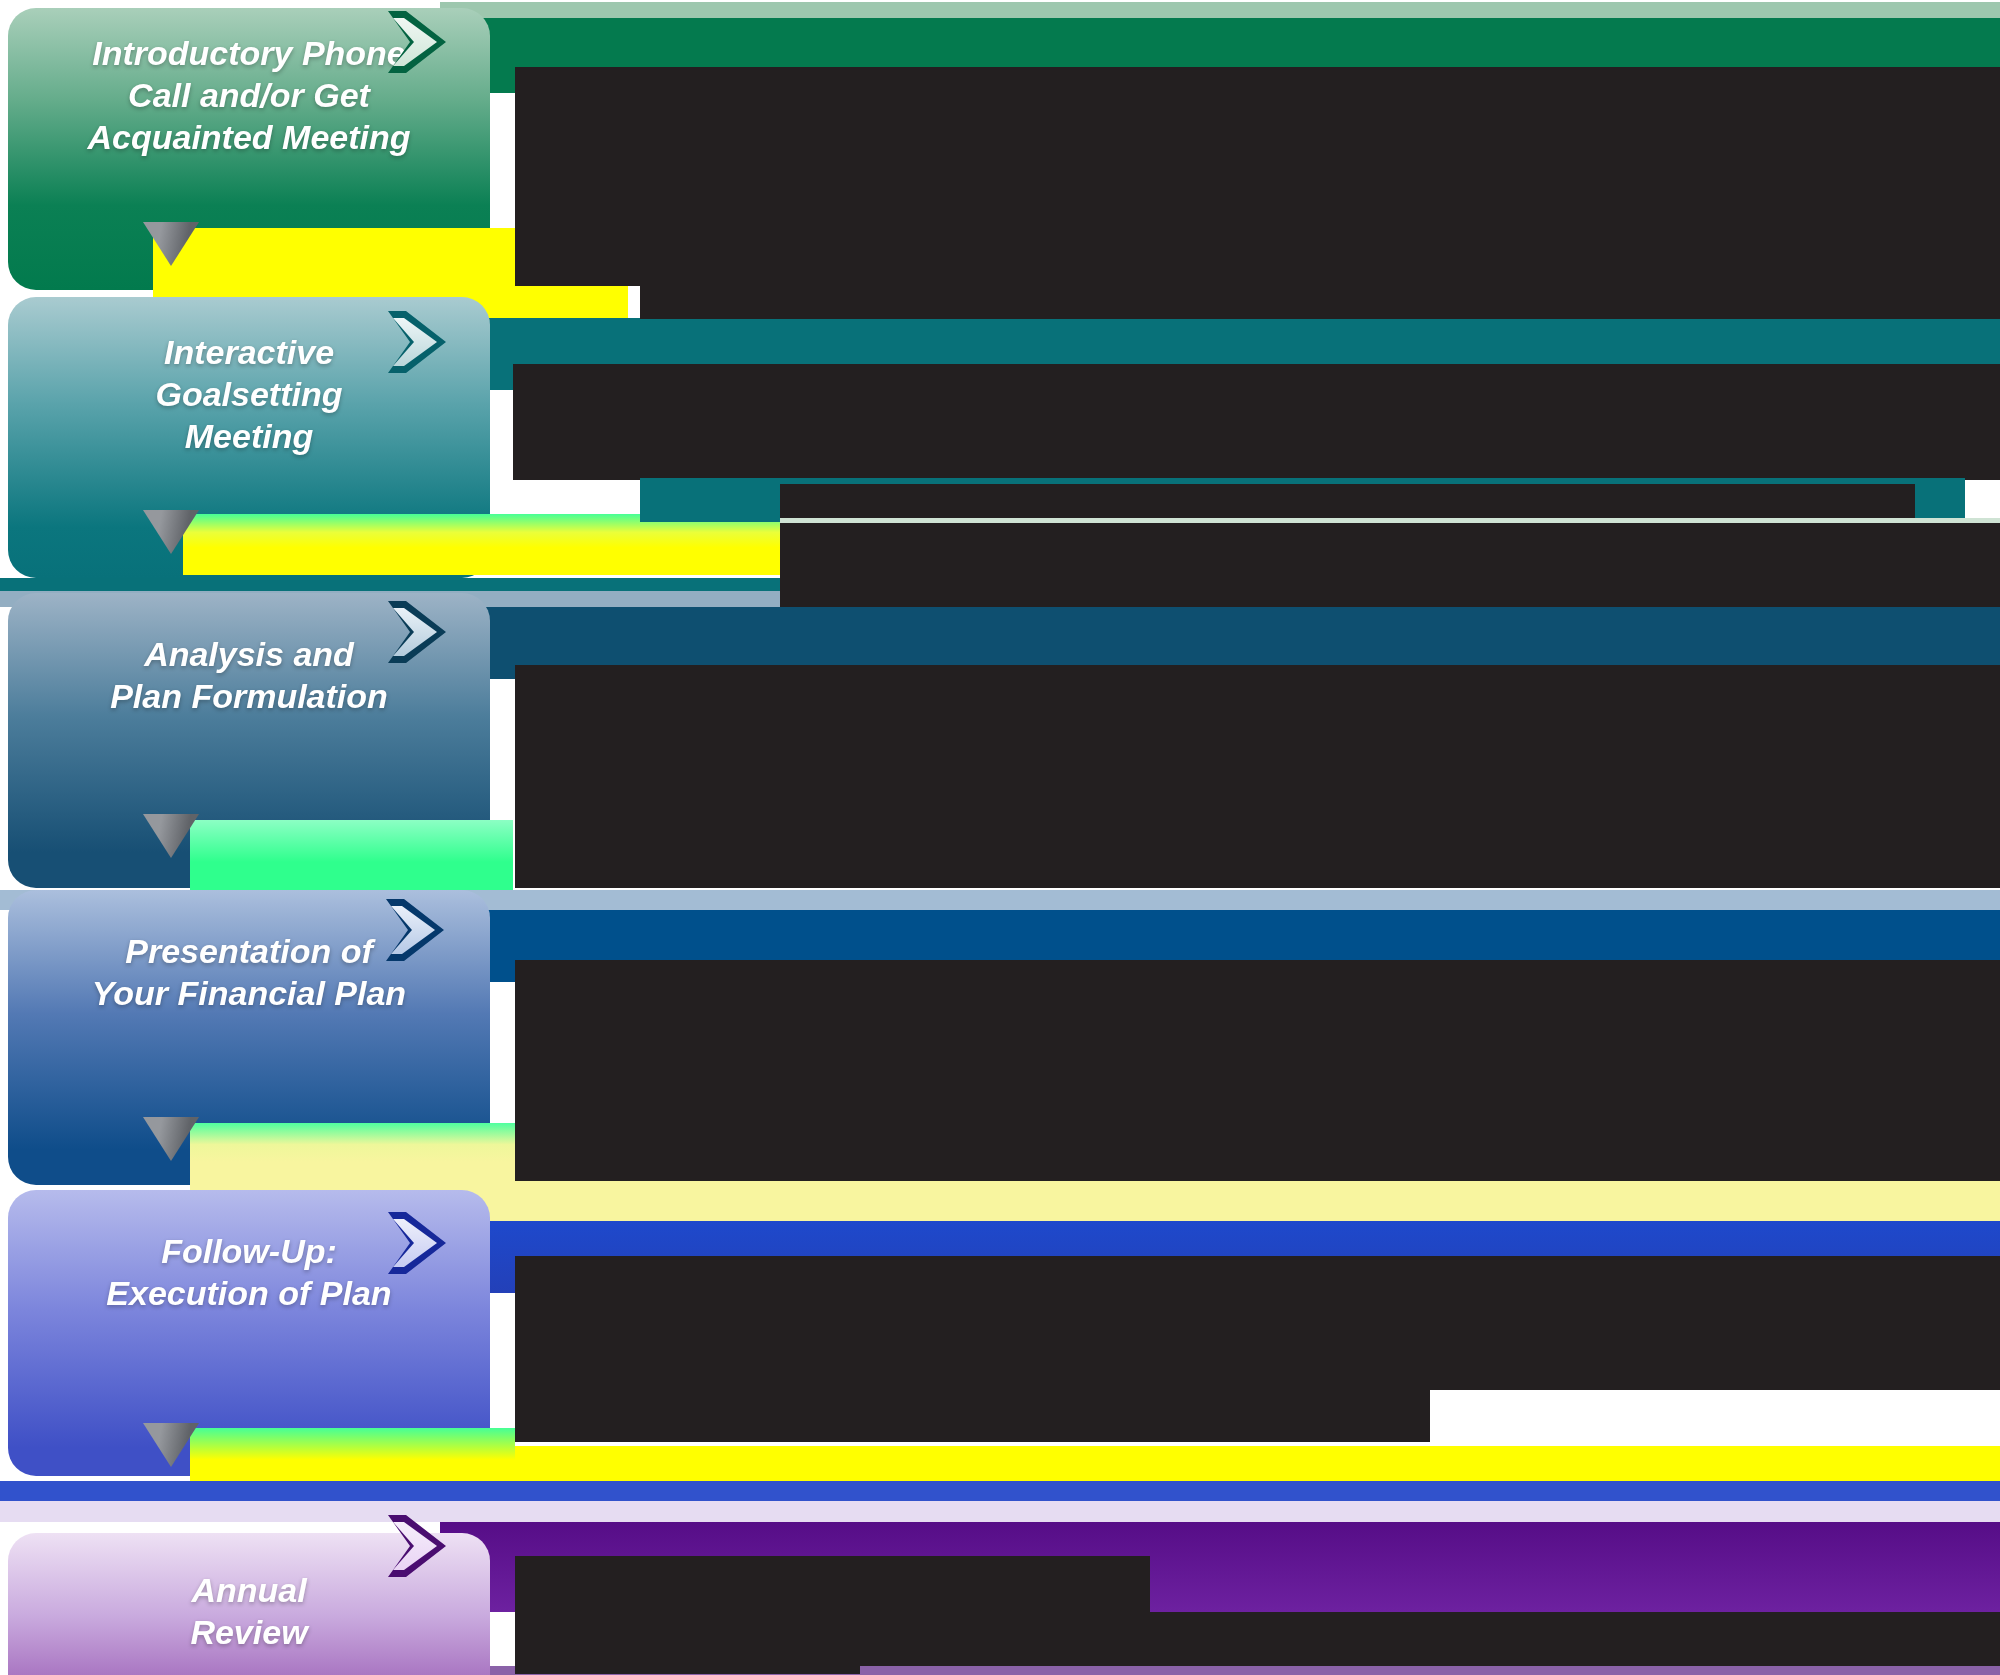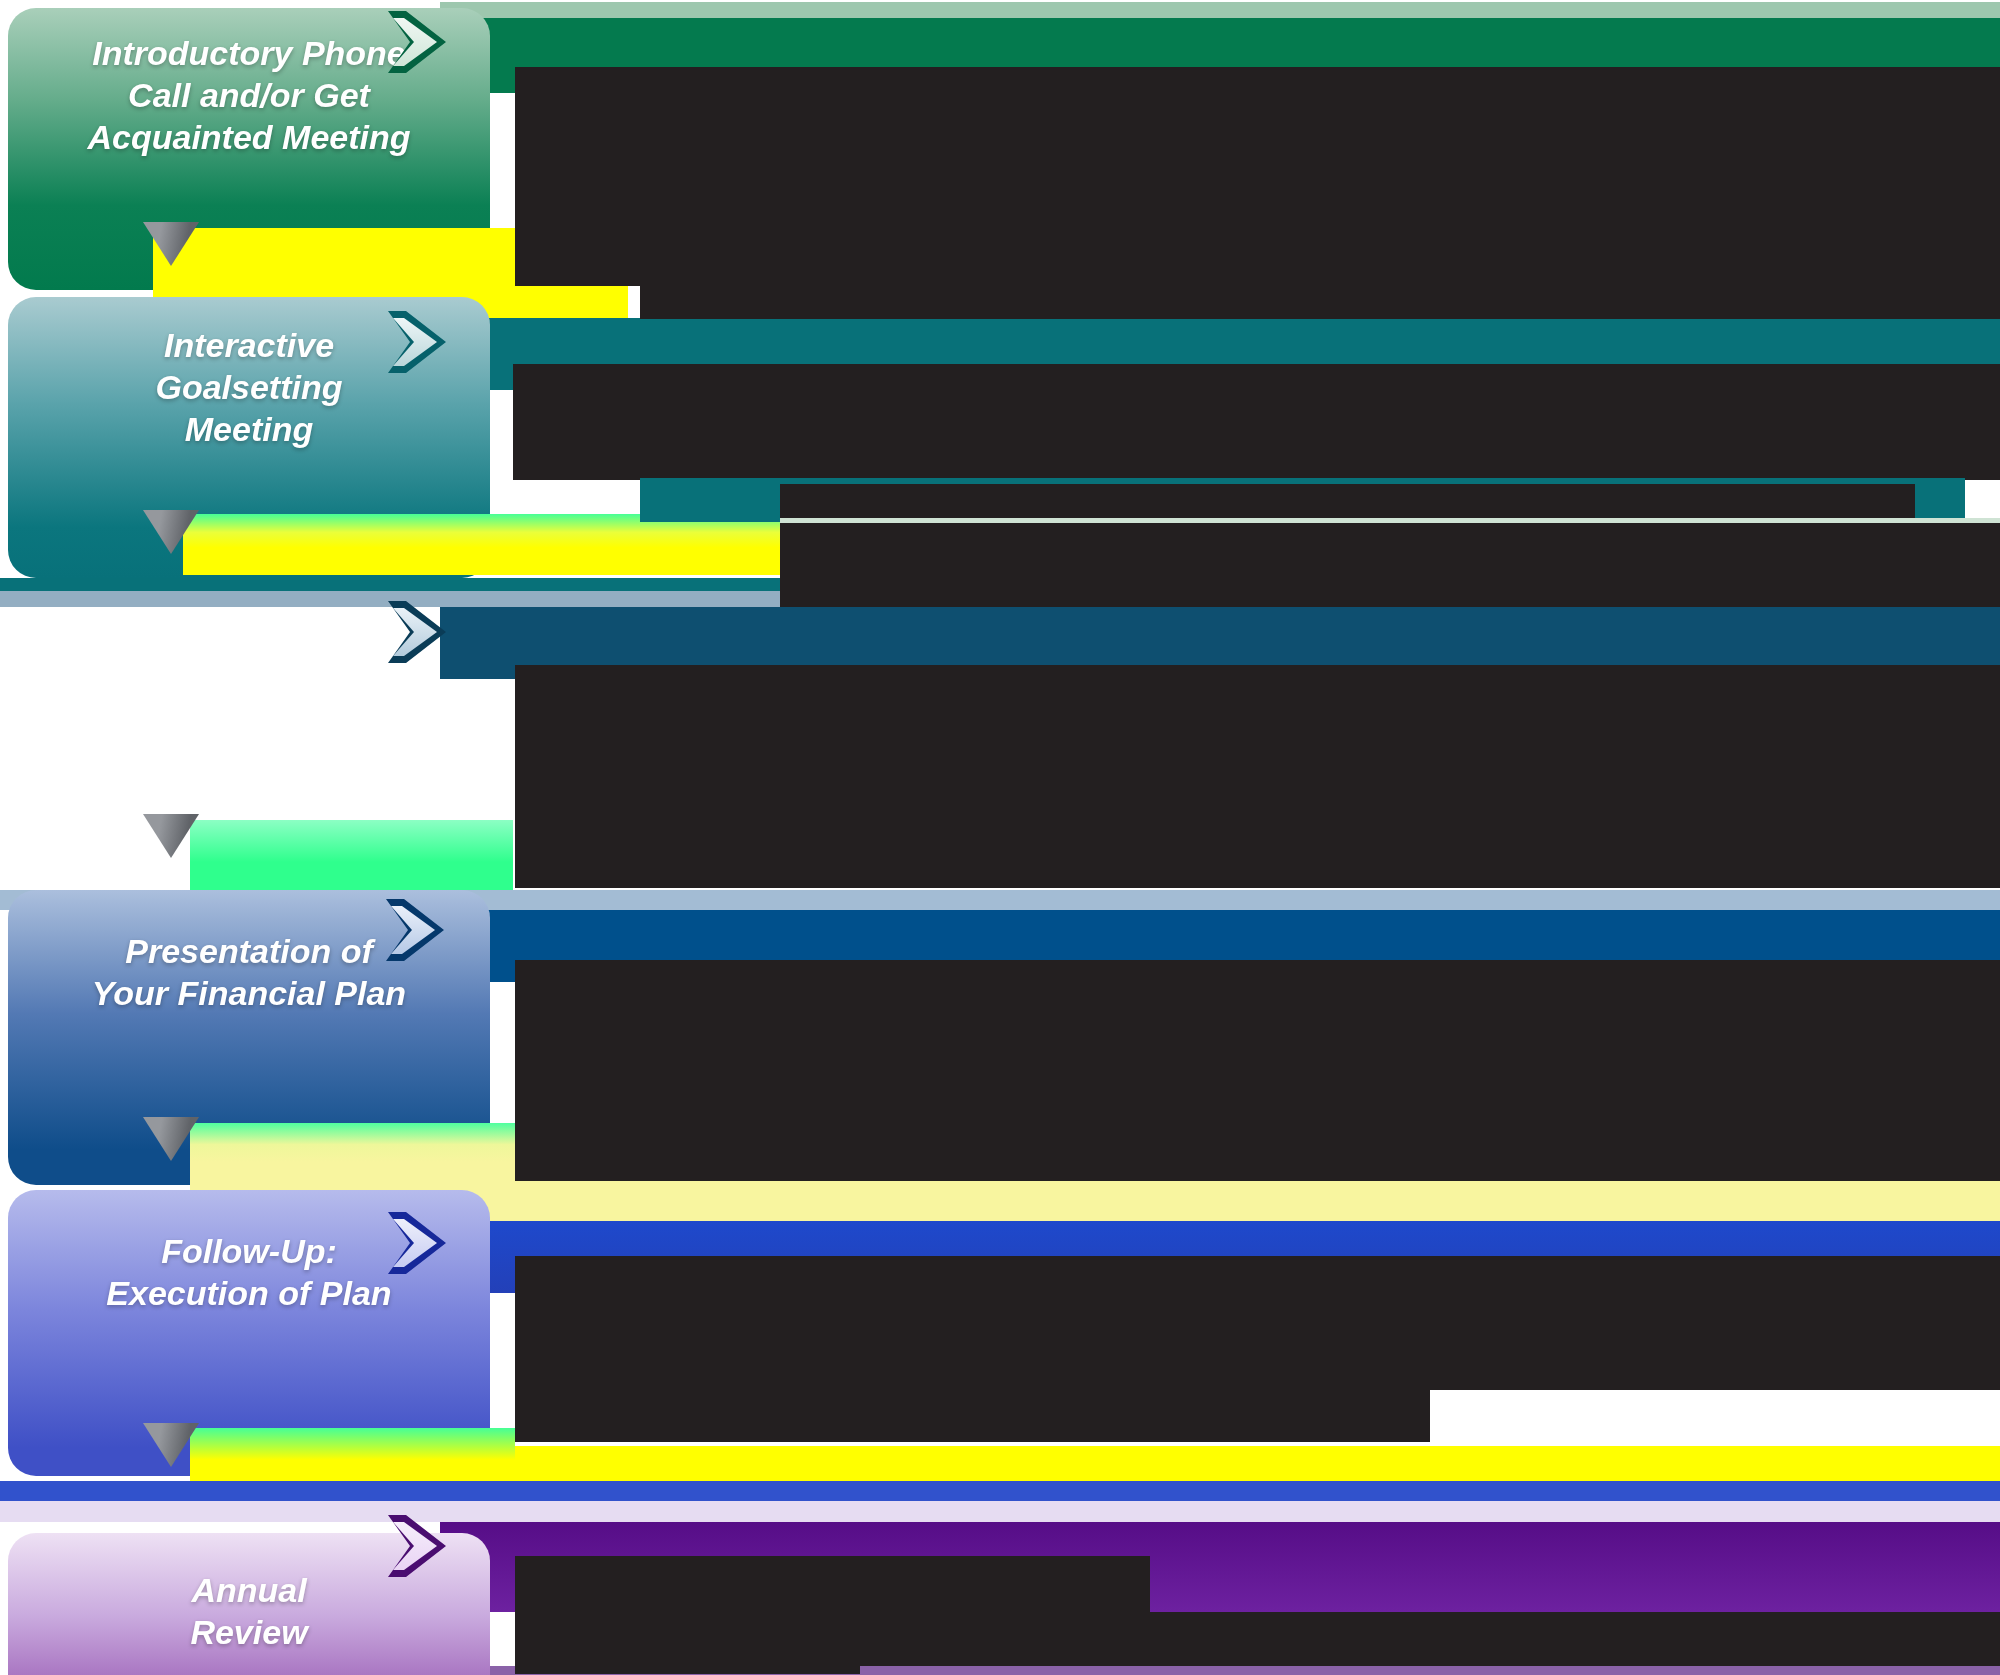--- a/index.html
+++ b/index.html
@@ -58,27 +58,31 @@
   <div class="bar" style="top:1522px;height:90px;background:linear-gradient(180deg,#560d87,#6d21a0);"></div>
   <div class="bar" style="top:1666px;height:9px;background:#8a62a8;"></div>
 
   <div class="stage-box bx1" style="top:8px;height:282px;padding-top:24px;">
     <div class="stage-label">Introductory Phone
 Call and/or Get
 Acquainted Meeting</div>
   </div>
   <div class="abs" style="left:153px;top:228px;width:475px;height:90px;background:#ffff00;"></div>
 
-  <div class="stage-box bx2" style="top:297px;height:281px;padding-top:27px;">
+  <div class="stage-box bx2" style="top:297px;height:281px;padding-top:34px;">
     <div class="stage-label">Interactive
 Goalsetting
 Meeting</div>
   </div>
   <div class="abs" style="left:183px;top:514px;width:607px;height:61px;background:linear-gradient(180deg,#46ff96 0%,#eaff3a 30%,#ffff00 55%);"></div>
 
+  <div class="stage-box bx3" style="top:593px;height:295px;padding-top:40px;">
+    <div class="stage-label">Analysis and
+Plan Formulation</div>
+  </div>
   <div class="abs" style="left:190px;top:820px;width:323px;height:70px;background:linear-gradient(180deg,#8cffc4 0%,#2fff8d 60%);"></div>
 
   <div class="stage-box bx4" style="top:890px;height:295px;padding-top:40px;">
     <div class="stage-label">Presentation of
 Your Financial Plan</div>
   </div>
   <div class="abs" style="left:190px;top:1123px;width:325px;height:98px;background:linear-gradient(180deg,#4fff9f 0%,#eef79a 22%,#f8f59f 40%);"></div>
 
   <div class="stage-box bx5" style="top:1190px;height:286px;padding-top:40px;justify-content:center;">
     <div class="stage-label">Follow-Up:

